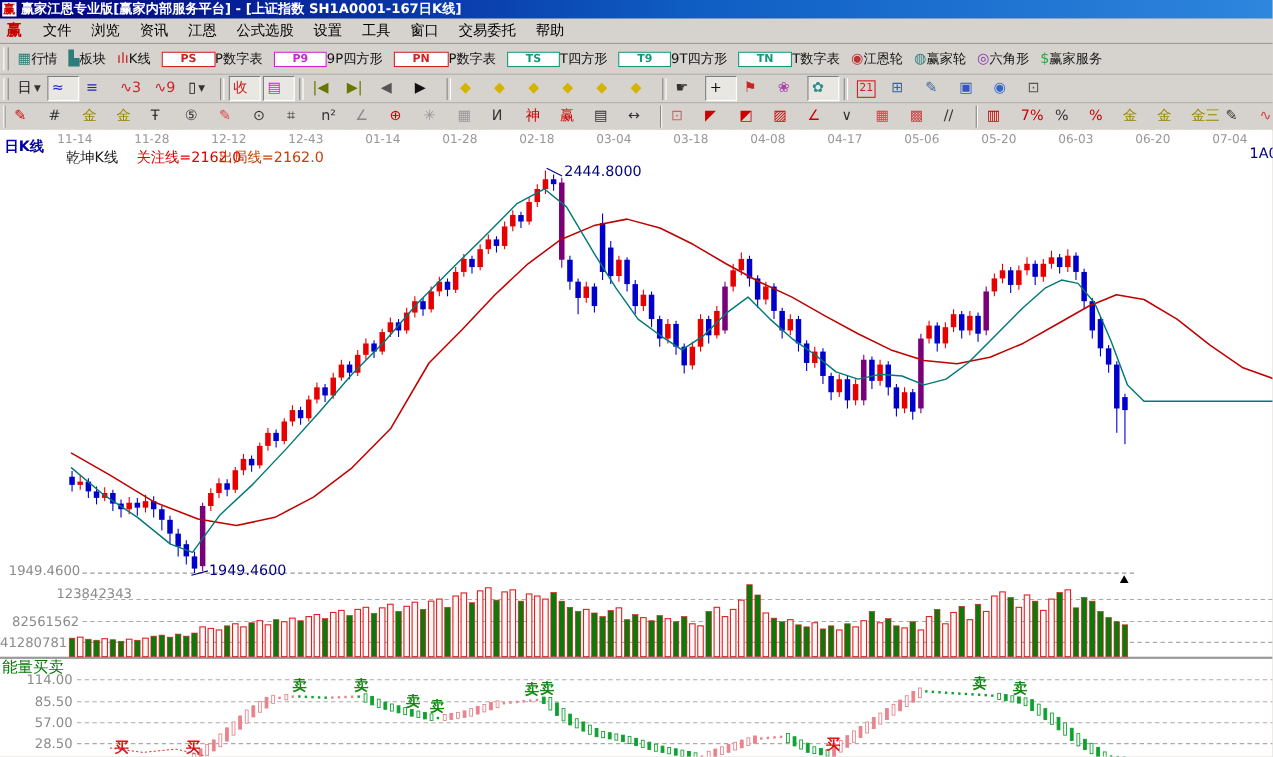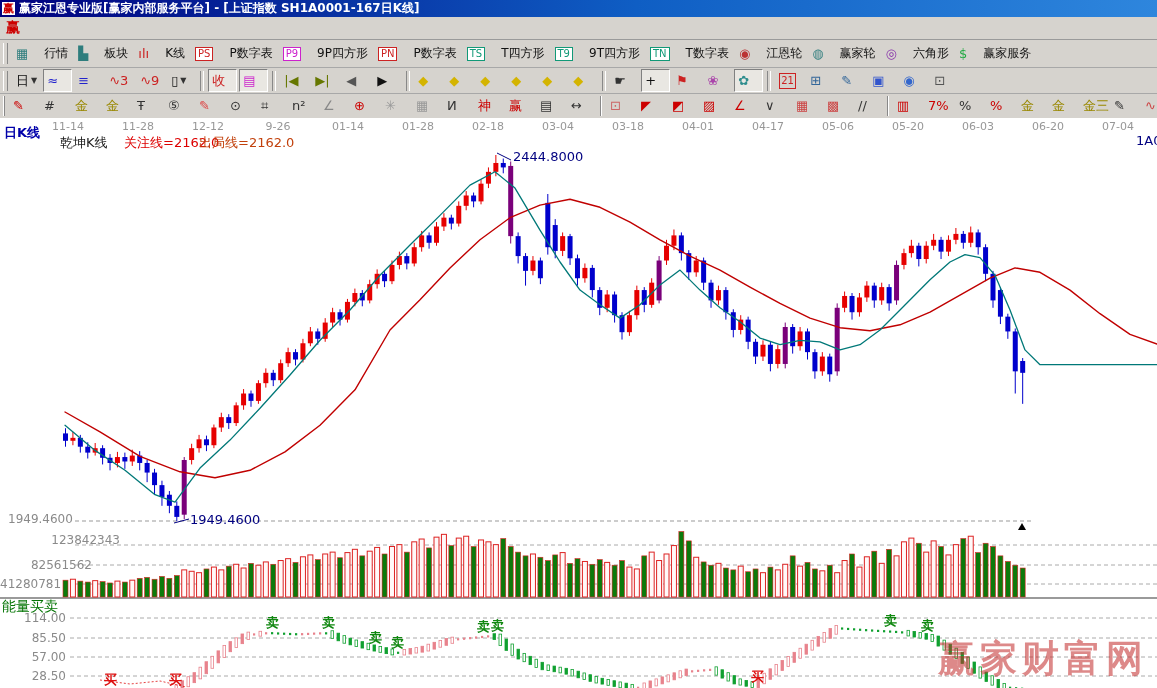--- a/index.html
+++ b/index.html
@@ -19,22 +19,22 @@
     border-bottom:1px solid #a8a8a8;}
   #toolbar-main{top:40px;height:27px;}
   #toolbar-view{top:68px;height:25px;}
   #toolbar-draw{top:94px;height:24px;}
   .grip{width:3px;height:80%;border-left:1px solid #fff;border-right:1px solid #888;margin:0 3px;}
   .sep{width:2px;height:80%;border-left:1px solid #888;border-right:1px solid #fff;margin:0 3px;}
   .tbtn{display:flex;align-items:center;height:21px;min-width:21px;padding:0 3px;margin:0 1px;
     background:#d6d3ce;border:1px solid #d6d3ce;font-size:12px;white-space:nowrap;cursor:default;}
   .tbtn.pressed{border-color:#808080 #fff #fff #808080;background:#e9e7e2;}
   .tbtn .glyph{font-size:13px;line-height:14px;}
-  .tbtn .lbl{margin-left:16px;font-size:12px;color:#111;}
-  .badge{display:inline-block;font-size:10px;font-weight:normal;border:1px solid;padding:0 2px;
+  .tbtn .lbl{margin-left:0;font-size:12px;color:#111;}
+  .badge{display:inline-block;font-size:10px;font-weight:bold;border:1px solid;padding:0 16px;
     line-height:12px;background:#fff;}
   .caret{font-size:8px;color:#333;margin-left:2px;}
   
   #chart-area{position:absolute;top:118px;left:0;width:1157px;height:570px;background:#fff;}
   #chart-svg{position:absolute;top:0;left:0;}
   .abslbl{position:absolute;white-space:nowrap;}
   .date-label{position:absolute;top:2px;font-size:11px;color:#979797;}
   .axis-grey{font-size:12px;color:#8a8a8a;}
   .navy{color:#000080;font-size:13px;}
   #watermark{position:absolute;left:938px;top:516px;font-size:37px;font-weight:bold;
@@ -43,20 +43,21 @@
 </head>
 <body>
 
 <div id="app">
   <div class="titlebar">
     <span class="app-icon">赢</span>
     <span class="title-text">赢家江恩专业版[赢家内部服务平台] - [上证指数  SH1A0001-167日K线]</span>
   </div>
   <div class="menubar">
     <span class="menu-logo">赢</span>
+    <span id="menu-items"><span class="menu-item">文件</span><span class="menu-item">浏览</span><span class="menu-item">资讯</span><span class="menu-item">江恩</span><span class="menu-item">公式选股</span><span class="menu-item">设置</span><span class="menu-item">工具</span><span class="menu-item">窗口</span><span class="menu-item">交易委托</span><span class="menu-item">帮助</span></span>
   </div>
   <div class="toolbar" id="toolbar-main">
       <div class="grip"></div>
       <div class="tbtn">
         <span class="glyph" style="color: rgb(46, 125, 125);">▦</span>
         <span class="lbl">行情</span>
       </div>
       <div class="tbtn">
         <span class="glyph" style="color: rgb(46, 125, 125);">▙</span>
         <span class="lbl">板块</span>
@@ -910,50 +911,49 @@
           <text x="477" y="512.984" fill="#118811">卖</text>
           <text x="491" y="511.62800000000004" fill="#118811">卖</text>
           <text x="884" y="507.3662857142857" fill="#118811">卖</text>
           <text x="921" y="512.2156" fill="#118811">卖</text>
         </g>
       </svg>
     <div id="date-axis">
         <div class="date-label" style="left: 52px; width: 32px; text-align: center;">11-14</div>
         <div class="date-label" style="left: 122px; width: 32px; text-align: left;">11-28</div>
         <div class="date-label" style="left: 192px; width: 32px; text-align: center;">12-12</div>
-        <div class="date-label" style="left: 262px; width: 32px; text-align: center;">9-26</div>
+        <div class="date-label" style="left: 262px; width: 32px; text-align: center;">12-43</div>
         <div class="date-label" style="left: 332px; width: 32px; text-align: center;">01-14</div>
         <div class="date-label" style="left: 402px; width: 32px; text-align: center;">01-28</div>
         <div class="date-label" style="left: 472px; width: 32px; text-align: center;">02-18</div>
         <div class="date-label" style="left: 542px; width: 32px; text-align: center;">03-04</div>
         <div class="date-label" style="left: 612px; width: 32px; text-align: center;">03-18</div>
-        <div class="date-label" style="left: 682px; width: 32px; text-align: center;">04-01</div>
+        <div class="date-label" style="left: 682px; width: 32px; text-align: center;">04-08</div>
         <div class="date-label" style="left: 752px; width: 32px; text-align: center;">04-17</div>
         <div class="date-label" style="left: 822px; width: 32px; text-align: left;">05-06</div>
         <div class="date-label" style="left: 892px; width: 32px; text-align: left;">05-20</div>
         <div class="date-label" style="left: 962px; width: 32px; text-align: center;">06-03</div>
         <div class="date-label" style="left: 1032px; width: 32px; text-align: center;">06-20</div>
         <div class="date-label" style="left: 1102px; width: 32px; text-align: center;">07-04</div>
       </div>
 
     <div class="abslbl navy" style="left:4px;top:6px;font-weight:bold;color:#0000aa">日K线</div>
     <div class="abslbl" style="left:60px;top:16px;font-size:13px;color:#1a1a1a">乾坤K线</div>
     <div class="abslbl" style="left:124px;top:16px;font-size:13px;color:#dd0000">关注线=2162.0</div>
     <div class="abslbl" style="left:199px;top:16px;font-size:13px;color:#c2410c">出局线=2162.0</div>
     <div class="abslbl navy" style="left:1136px;top:15px;">1A0</div>
 
     <div class="abslbl navy" style="left:513px;top:31px;">2444.8000</div>
     <div class="abslbl navy" style="left:190px;top:394px;">1949.4600</div>
     <div class="abslbl axis-grey" style="left:8px;top:394px;">1949.4600</div>
 
     <div class="abslbl axis-grey" style="left:0;top:415px;width:72px;text-align:right;margin-left:48px;">123842343</div>
-    <div class="abslbl axis-grey" style="left:0;top:440px;width:72px;text-align:right;padding-left:20px;">82561562</div>
+    <div class="abslbl axis-grey" style="left:0;top:440px;width:72px;text-align:right;">82561562</div>
     <div class="abslbl axis-grey" style="left:0;top:459px;width:72px;text-align:left;">41280781</div>
 
     <div class="abslbl" style="left:2px;top:480px;font-size:14px;color:#057505;">能量买卖</div>
     <div class="abslbl axis-grey" style="left:0;top:493px;width:66px;text-align:right;">114.00</div>
     <div class="abslbl axis-grey" style="left:0;top:513px;width:66px;text-align:right;">85.50</div>
     <div class="abslbl axis-grey" style="left:0;top:532px;width:66px;text-align:right;">57.00</div>
     <div class="abslbl axis-grey" style="left:0;top:551px;width:66px;text-align:right;">28.50</div>
 
-    <div id="watermark">赢家财富网</div>
   </div>
 </div>
 
 </body></html>

